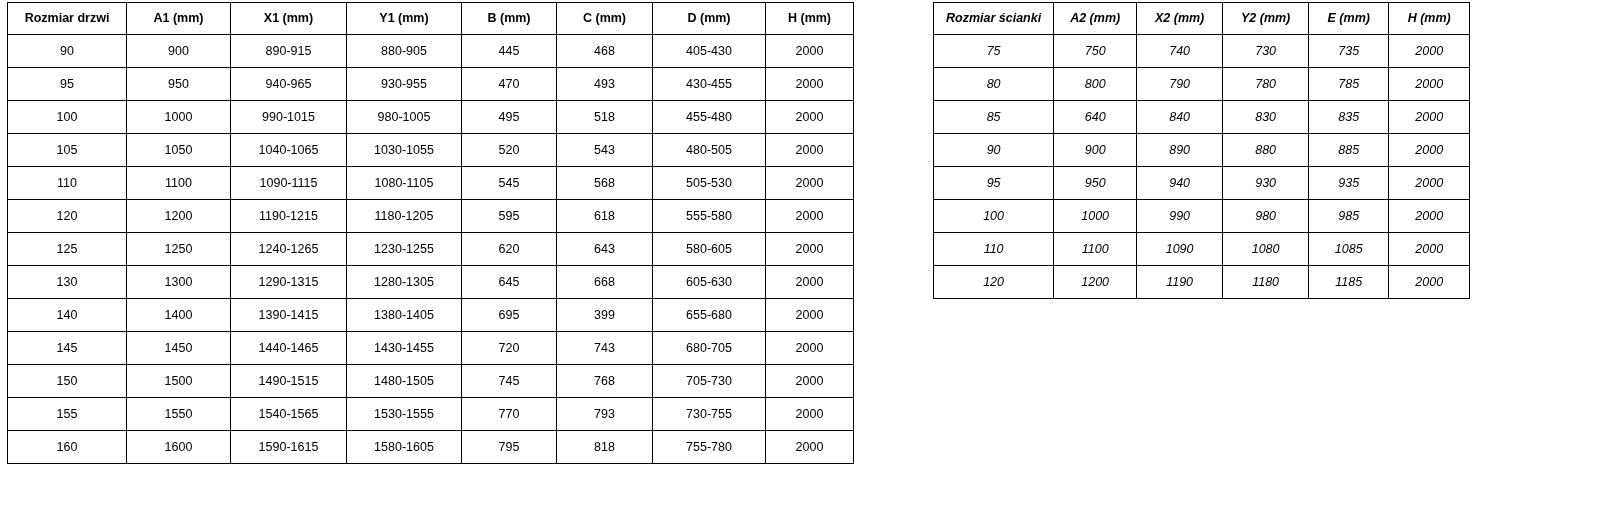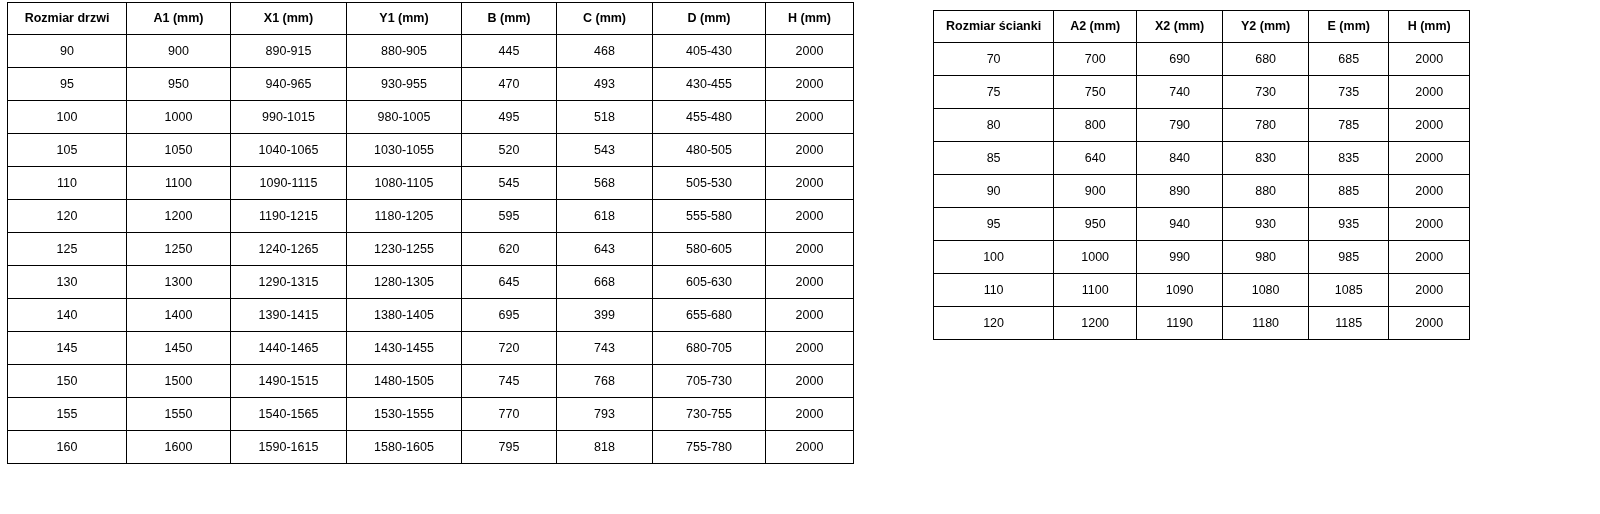--- a/index.html
+++ b/index.html
@@ -21,21 +21,22 @@
   }
   .table-wrap {
     position: absolute;
   }
   #doors-table-wrap {
     left: 7px;
     top: 2px;
   }
   #walls-table-wrap {
     left: 933px;
-    top: 10px;
+    top: 2px;
+    font-style: italic;
   }
   table {
     border-collapse: collapse;
     table-layout: fixed;
   }
   table td, table th {
     border: 1px solid #000000;
     text-align: center;
     vertical-align: middle;
     font-size: 12.5px;
@@ -248,28 +249,20 @@
             <th>Rozmiar ścianki</th>
             <th>A2 (mm)</th>
             <th>X2 (mm)</th>
             <th>Y2 (mm)</th>
             <th>E (mm)</th>
             <th>H (mm)</th>
           </tr>
       </thead>
       <tbody>
           <tr>
-            <td>70</td>
-            <td>700</td>
-            <td>690</td>
-            <td>680</td>
-            <td>685</td>
-            <td>2000</td>
-          </tr>
-          <tr>
             <td>75</td>
             <td>750</td>
             <td>740</td>
             <td>730</td>
             <td>735</td>
             <td>2000</td>
           </tr>
           <tr>
             <td>80</td>
             <td>800</td>

